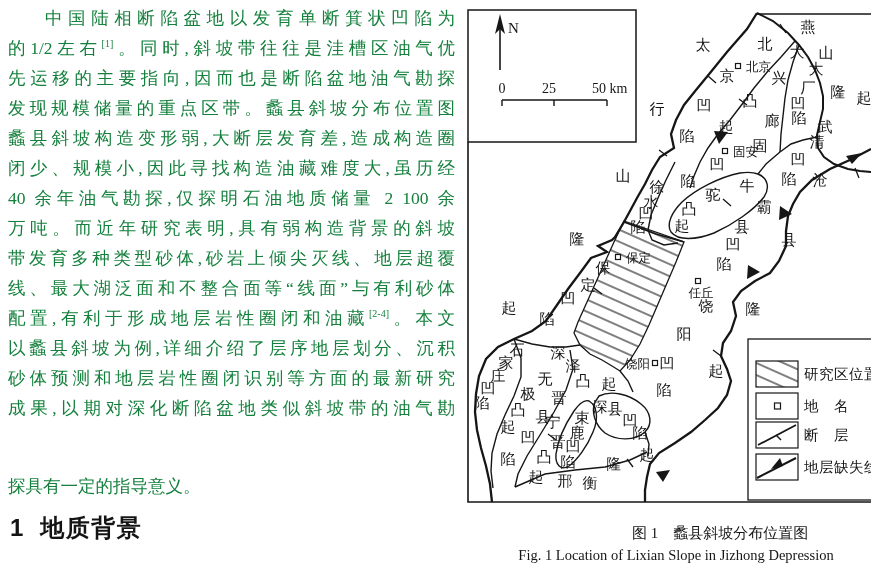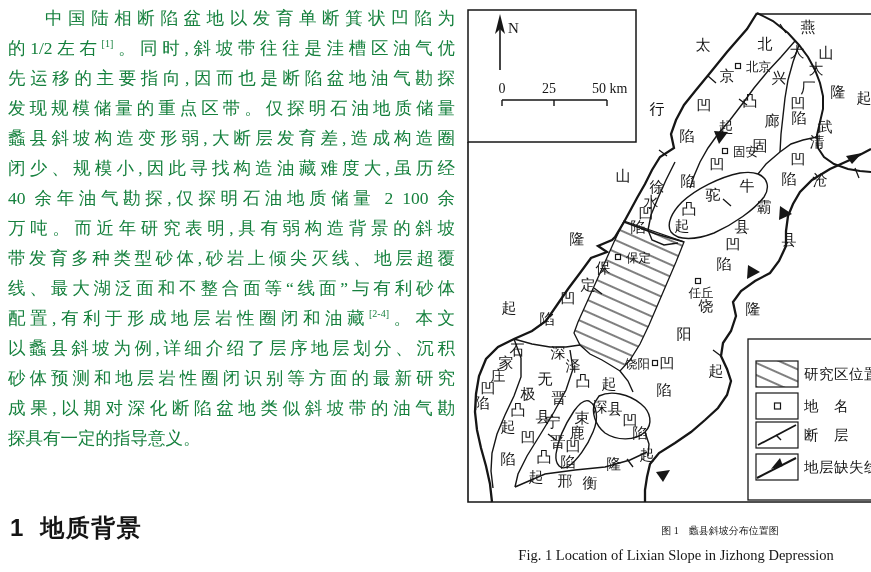--- a/index.html
+++ b/index.html
@@ -2,45 +2,45 @@
 <html><head>
 <meta charset="utf-8">
 <style>
   html,body{margin:0;padding:0;}
   body{width:871px;height:572px;position:relative;background:#ffffff;overflow:hidden;
        font-family:"Liberation Serif","DejaVu Serif",serif;color:#1b1b1b;}
   .article{position:absolute;left:8px;top:3px;width:447px;}
   .tline{height:30px;line-height:30px;font-size:17.5px;text-align:justify;text-align-last:justify;
          color:#15803d;overflow:hidden;}
   .tline:first-child{text-indent:37px;}
-  .tline:last-child{text-align-last:left;}
+  .tline:last-child{text-align-last:left;margin-top:48px;}
   .tline sup{font-size:10px;line-height:0;}
   .sec-heading{position:absolute;left:10px;top:512px;font-family:"Liberation Sans","DejaVu Sans",sans-serif;
          font-weight:bold;font-size:24px;letter-spacing:1.5px;color:#141414;}
   .sec-heading .num{margin-right:17px;letter-spacing:0;}
   .figwrap{position:absolute;left:460px;top:0;width:411px;height:572px;}
   svg{position:absolute;left:0;top:0;}
   svg text{font-family:"Liberation Serif","DejaVu Serif",serif;fill:#161616;}
   .rlabel{font-size:15px;text-anchor:middle;}
   .city{font-size:12.5px;}
   .scale-num{font-size:14px;}
   .nlabel{font-size:15px;}
   .legend-label{font-size:14.5px;letter-spacing:0.5px;}
-  .cap-zh{position:absolute;left:150px;top:524px;width:220px;text-align:center;font-size:10px;color:#161616;}
+  .cap-zh{position:absolute;left:150px;top:524px;width:220px;text-align:center;font-size:15px;color:#161616;}
   .cap-en{position:absolute;left:18px;top:547px;width:396px;text-align:center;font-size:14.5px;color:#161616;}
   .ln{stroke:#161616;fill:none;}
 </style>
 </head>
 <body>
 
 <div class="article">
     <div class="tline">中国陆相断陷盆地以发育单断箕状凹陷为</div>
     <div class="tline">的1/2左右<sup>[1]</sup>。同时,斜坡带往往是洼槽区油气优</div>
     <div class="tline">先运移的主要指向,因而也是断陷盆地油气勘探</div>
-    <div class="tline">发现规模储量的重点区带。仅探明石油地质储量</div>
+    <div class="tline">发现规模储量的重点区带。蠡县斜坡分布位置图</div>
     <div class="tline">蠡县斜坡构造变形弱,大断层发育差,造成构造圈</div>
     <div class="tline">闭少、规模小,因此寻找构造油藏难度大,虽历经</div>
     <div class="tline">40 余年油气勘探,仅探明石油地质储量 2 100 余</div>
     <div class="tline">万吨。而近年研究表明,具有弱构造背景的斜坡</div>
     <div class="tline">带发育多种类型砂体,砂岩上倾尖灭线、地层超覆</div>
     <div class="tline">线、最大湖泛面和不整合面等“线面”与有利砂体</div>
     <div class="tline">配置,有利于形成地层岩性圈闭和油藏<sup>[2-4]</sup>。本文</div>
     <div class="tline">以蠡县斜坡为例,详细介绍了层序地层划分、沉积</div>
     <div class="tline">砂体预测和地层岩性圈闭识别等方面的最新研究</div>
     <div class="tline">成果,以期对深化断陷盆地类似斜坡带的油气勘</div>

